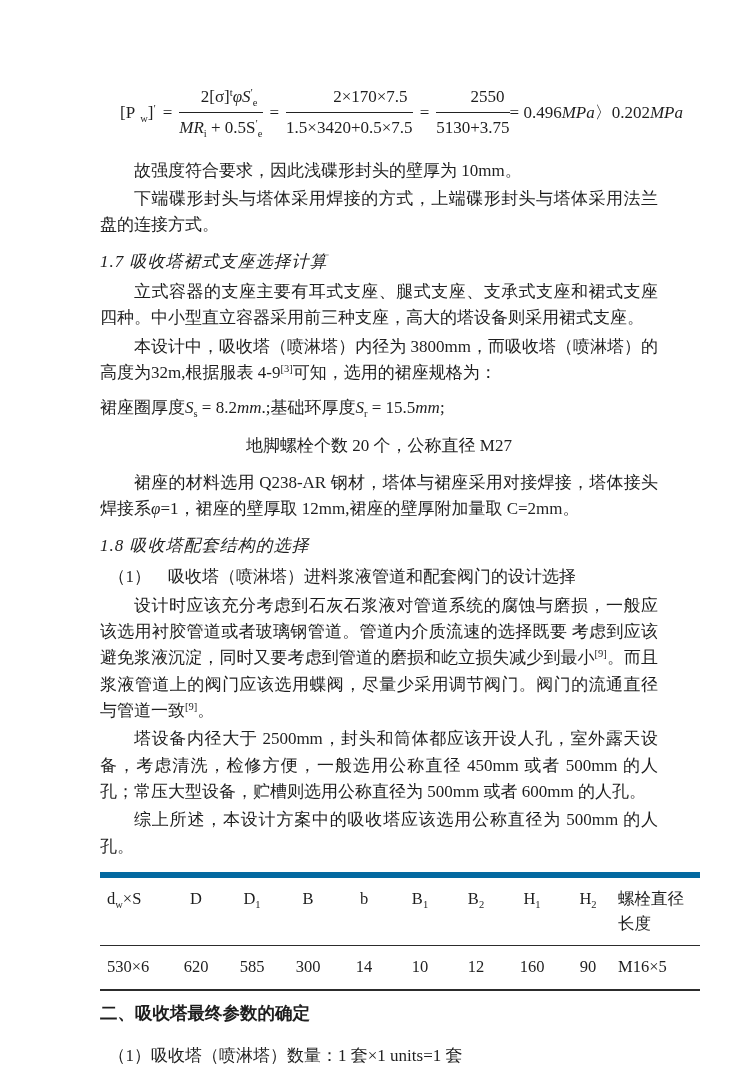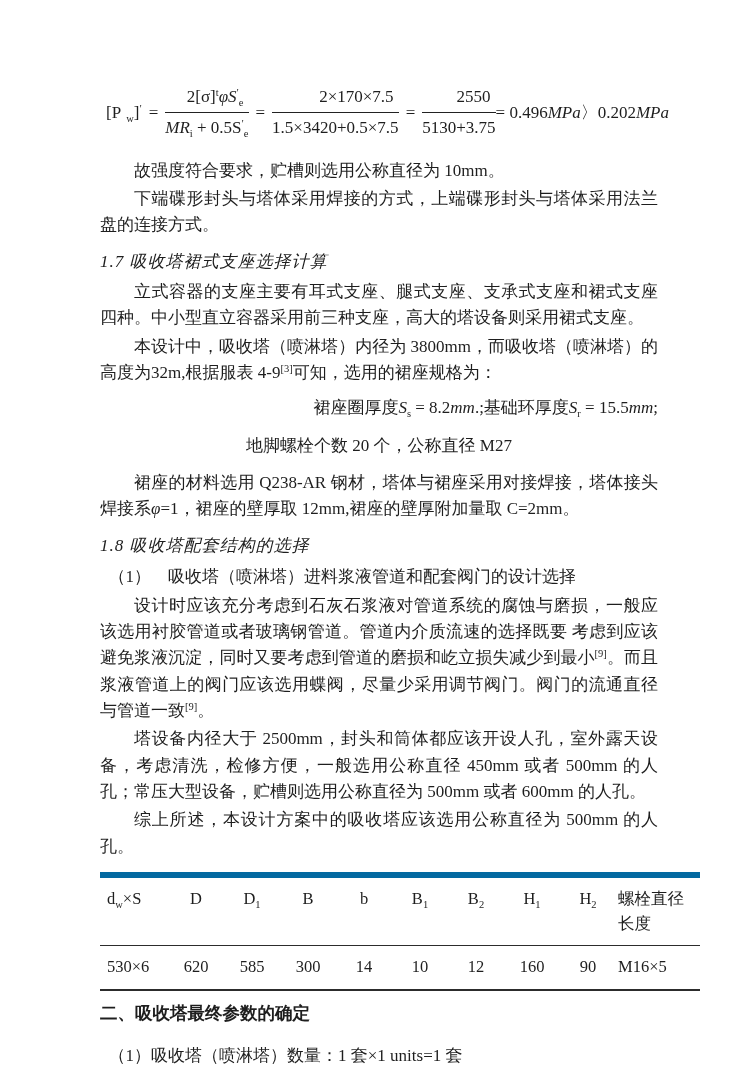--- a/index.html
+++ b/index.html
@@ -23,29 +23,29 @@
   .bold-head { font-weight:bold; font-size:17.5px; margin:9px 0 16px 0; }
   sup, sub { font-size:10.5px; line-height:0; }
   sub { vertical-align:-4px; }
   sup { vertical-align:6px; }
   .mi { font-style:italic; }
   .ref { font-size:10.5px; }
 
   
   .formula {
     display:flex; align-items:center; justify-content:flex-start;
-    margin:4px 0 16px 6px; font-size:17px; white-space:nowrap;
+    margin:4px 0 16px 20px; font-size:17px; white-space:nowrap;
   }
   .formula .eq { margin:0 7px; }
   .frac { display:inline-flex; flex-direction:column; text-align:right; }
   .frac .num { border-bottom:1.2px solid #222; padding:0 5px 2px 5px; }
   .frac .den { padding-top:2px; }
   .lhs-sub { margin-left:5px; }
 
-  .center-line { text-align:right; margin:9px 0; }
+  .center-line { text-align:left; margin:9px 0; }
   .center-line2 { text-align:center; margin:11px 0; }
 
   
   table {
     border-collapse:collapse; width:600px; margin:12px 0 6px 0;
     border-top:6px solid #0369a1; border-bottom:2px solid #2c2c2c;
     font-size:16.5px; table-layout:fixed;
   }
   thead th { border-bottom:1.2px solid #2c2c2c; }
   th, td {
@@ -74,21 +74,21 @@
         <span class="den">1.5×3420+0.5×7.5</span>
       </span>
       <span class="eq">=</span>
       <span class="frac">
         <span class="num">2550</span>
         <span class="den">5130+3.75</span>
       </span>
       <span><span>= 0.496</span><span class="mi">MPa</span><span>〉</span><span>0.202</span><span class="mi">MPa</span></span>
     </div>
 
-    <p class="indent">故强度符合要求，贮槽则选用公称直径为 10mm。</p>
+    <p class="indent">故强度符合要求，因此浅碟形封头的壁厚为 10mm。</p>
 
     <p class="indent">下端碟形封头与塔体采用焊接的方式，上端碟形封头与塔体采用法兰盘的连接方式。</p>
 
     <h3 class="kai-head">1.7 吸收塔裙式支座选择计算</h3>
 
     <p class="indent">立式容器的支座主要有耳式支座、腿式支座、支承式支座和裙式支座四种。中小型直立容器采用前三种支座，高大的塔设备则采用裙式支座。</p>
 
     <p class="indent"><span>本设计中，吸收塔（喷淋塔）内径为 3800mm，而吸收塔（喷淋塔）的高度为32m,根据服表 4-9</span><sup class="ref">[3]</sup><span>可知，选用的裙座规格为：</span></p>
 
     <div class="center-line"><span>裙座圈厚度</span><span class="mi">S</span><sub>s</sub><span> = 8.2</span><span class="mi">mm</span><span>.;基础环厚度</span><span class="mi">S</span><sub>r</sub><span> = 15.5</span><span class="mi">mm</span><span>;</span></div>

